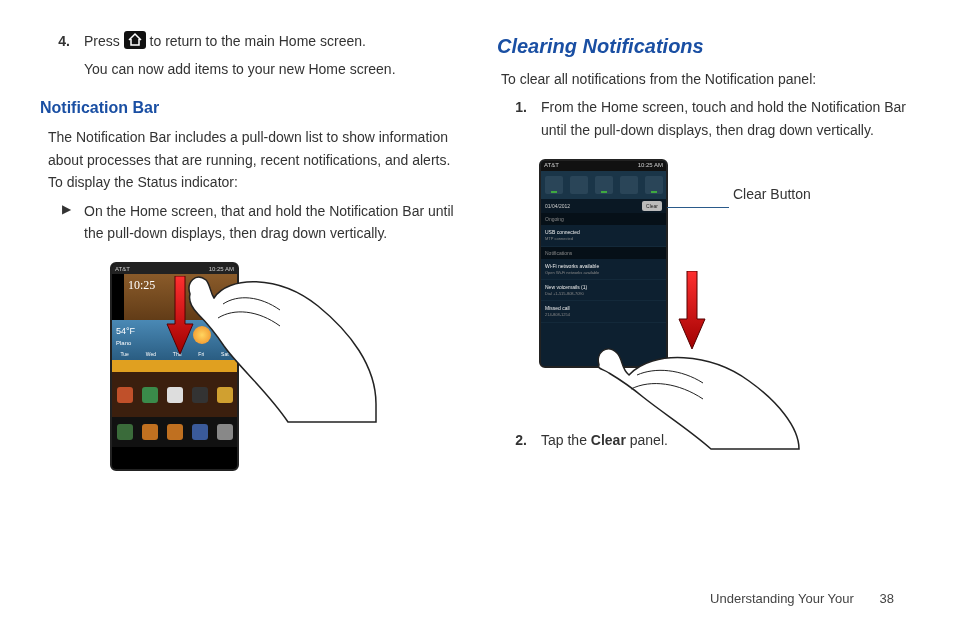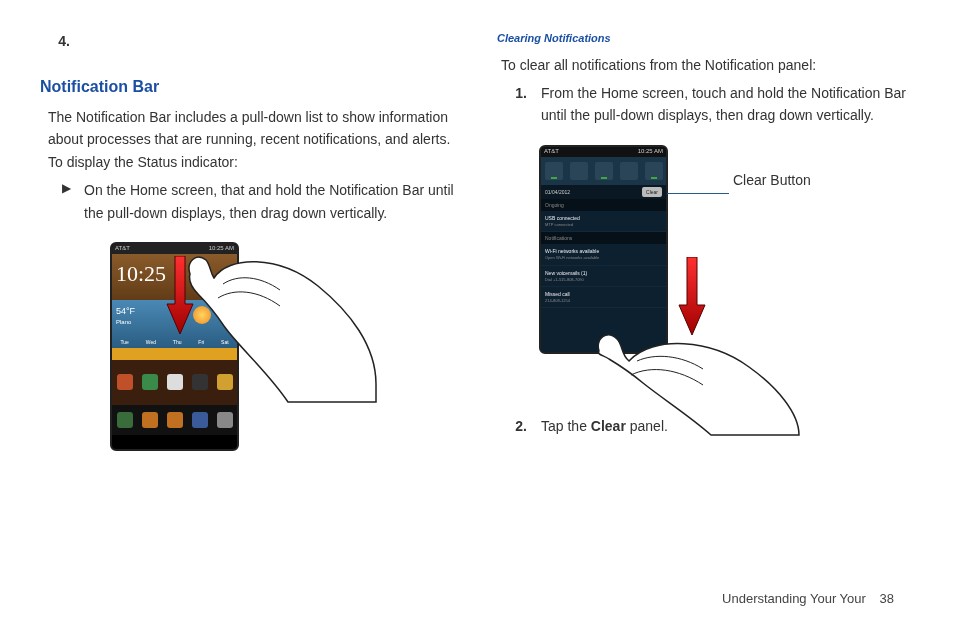--- a/index.html
+++ b/index.html
@@ -36,27 +36,27 @@
     width: 30px;
     text-align: right;
     font-weight: bold;
     padding-right: 14px;
   }
   .step .txt { flex: 1; }
   .h-blue {
     color: #1a4fa3;
     font-weight: bold;
     font-size: 16px;
-    margin: 22px 0 6px 0;
+    margin: 14px 0 6px 0;
   }
   .h-blue-italic {
     color: #1a4fa3;
     font-weight: bold;
     font-style: italic;
-    font-size: 11px;
+    font-size: 20px;
     margin: 0 0 6px 0;
   }
   .body-text { margin: 0 0 6px 8px; }
   .bullet {
     display: flex;
     margin-left: 22px;
   }
   .bullet .arrow {
     width: 22px;
     font-size: 12px;
@@ -98,26 +98,27 @@
     display: flex;
     justify-content: space-between;
     padding: 0 3px;
     align-items: center;
   }
   .phone .clock-area {
     height: 42px;
     background: linear-gradient(#8a5b2a,#623c17);
     color: #fff;
     font-family: Georgia, serif;
-    font-size: 22px;
+    font-size: 12px;
     padding: 2px 4px;
     position: relative;
+    margin-left: 12px;
   }
   .phone .weather {
-    height: 48px;
+    height: 40px;
     background: linear-gradient(#4a89b5,#2a5d82);
     position: relative;
   }
   .phone .weather .temp {
     position: absolute;
     left: 4px; top: 4px;
     color: #fff;
     font-size: 9px;
   }
   .phone .weather .sun {
@@ -254,32 +255,42 @@
     height:1px;
     background:#2a5a8a;
   }
   .footer {
     position:absolute;
     bottom:26px;
     right:60px;
     font-size:13px;
     color:#444;
   }
-  .footer .pg { margin-left:10px; }
+  .footer .pg { margin-left:22px; }
   b { font-weight:bold; }
 </style>
 </head>
 <body>
 
 <div class="page">
 
   <div class="col left">
 
     <div class="step">
       <div class="num">4.</div>
+      <div class="txt">
+        <span>Press </span>
+        <span class="home-icon">
+          <svg width="16" height="16" viewBox="0 0 16 16">
+              <path d="M2 8 L8 2 L14 8 M4 7 V13 H12 V7" stroke="#fff" stroke-width="1.5" fill="none"></path>
+            </svg>
+        </span>
+        <span> to return to the main Home screen.</span>
+        <div style="margin-top:6px">You can now add items to your new Home screen.</div>
+      </div>
     </div>
 
     <div class="h-blue">Notification Bar</div>
     <div class="body-text">The Notification Bar includes a pull-down list to show information about processes that are running, recent notifications, and alerts. To display the Status indicator:</div>
 
     <div class="bullet">
       <div class="arrow">▶</div>
       <div class="txt">On the Home screen, that and hold the Notification Bar until the pull-down displays, then drag down vertically.</div>
     </div>
 

